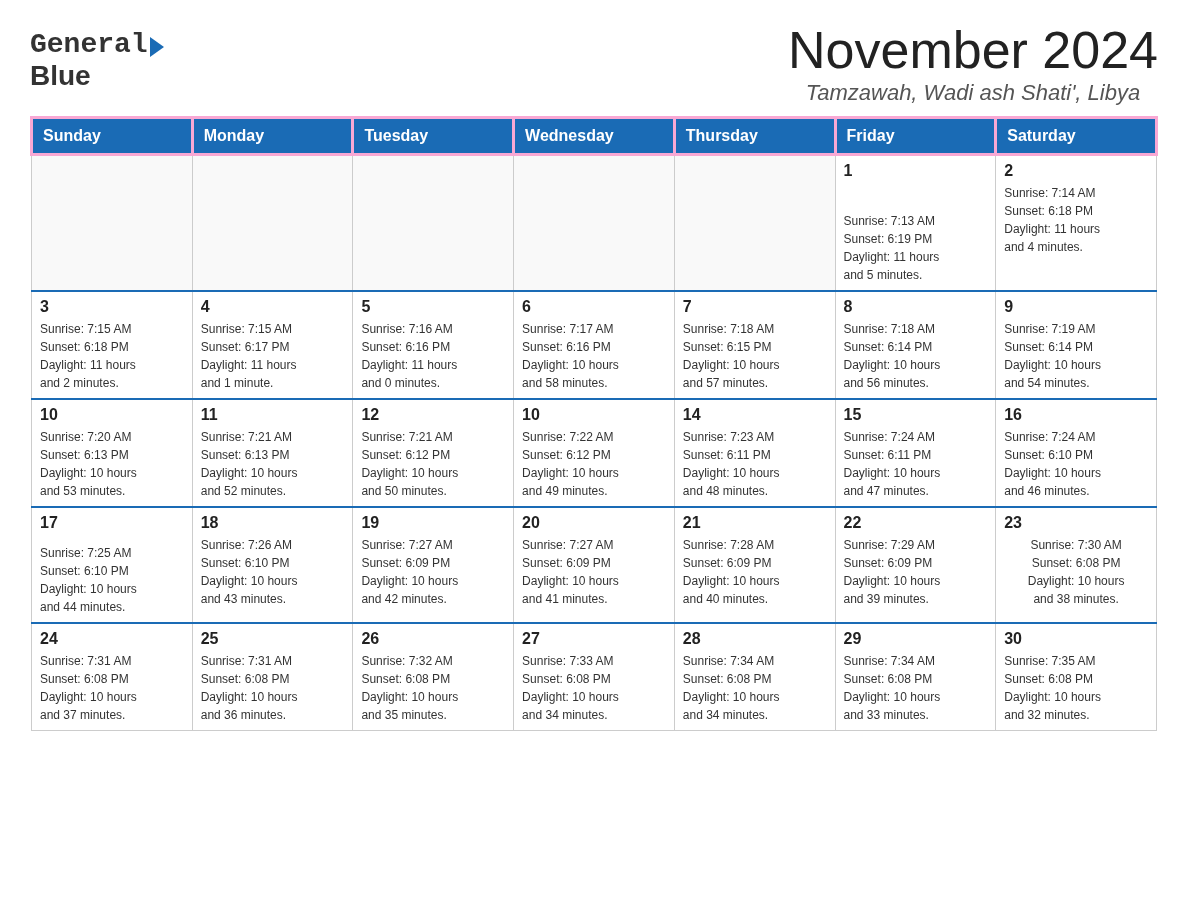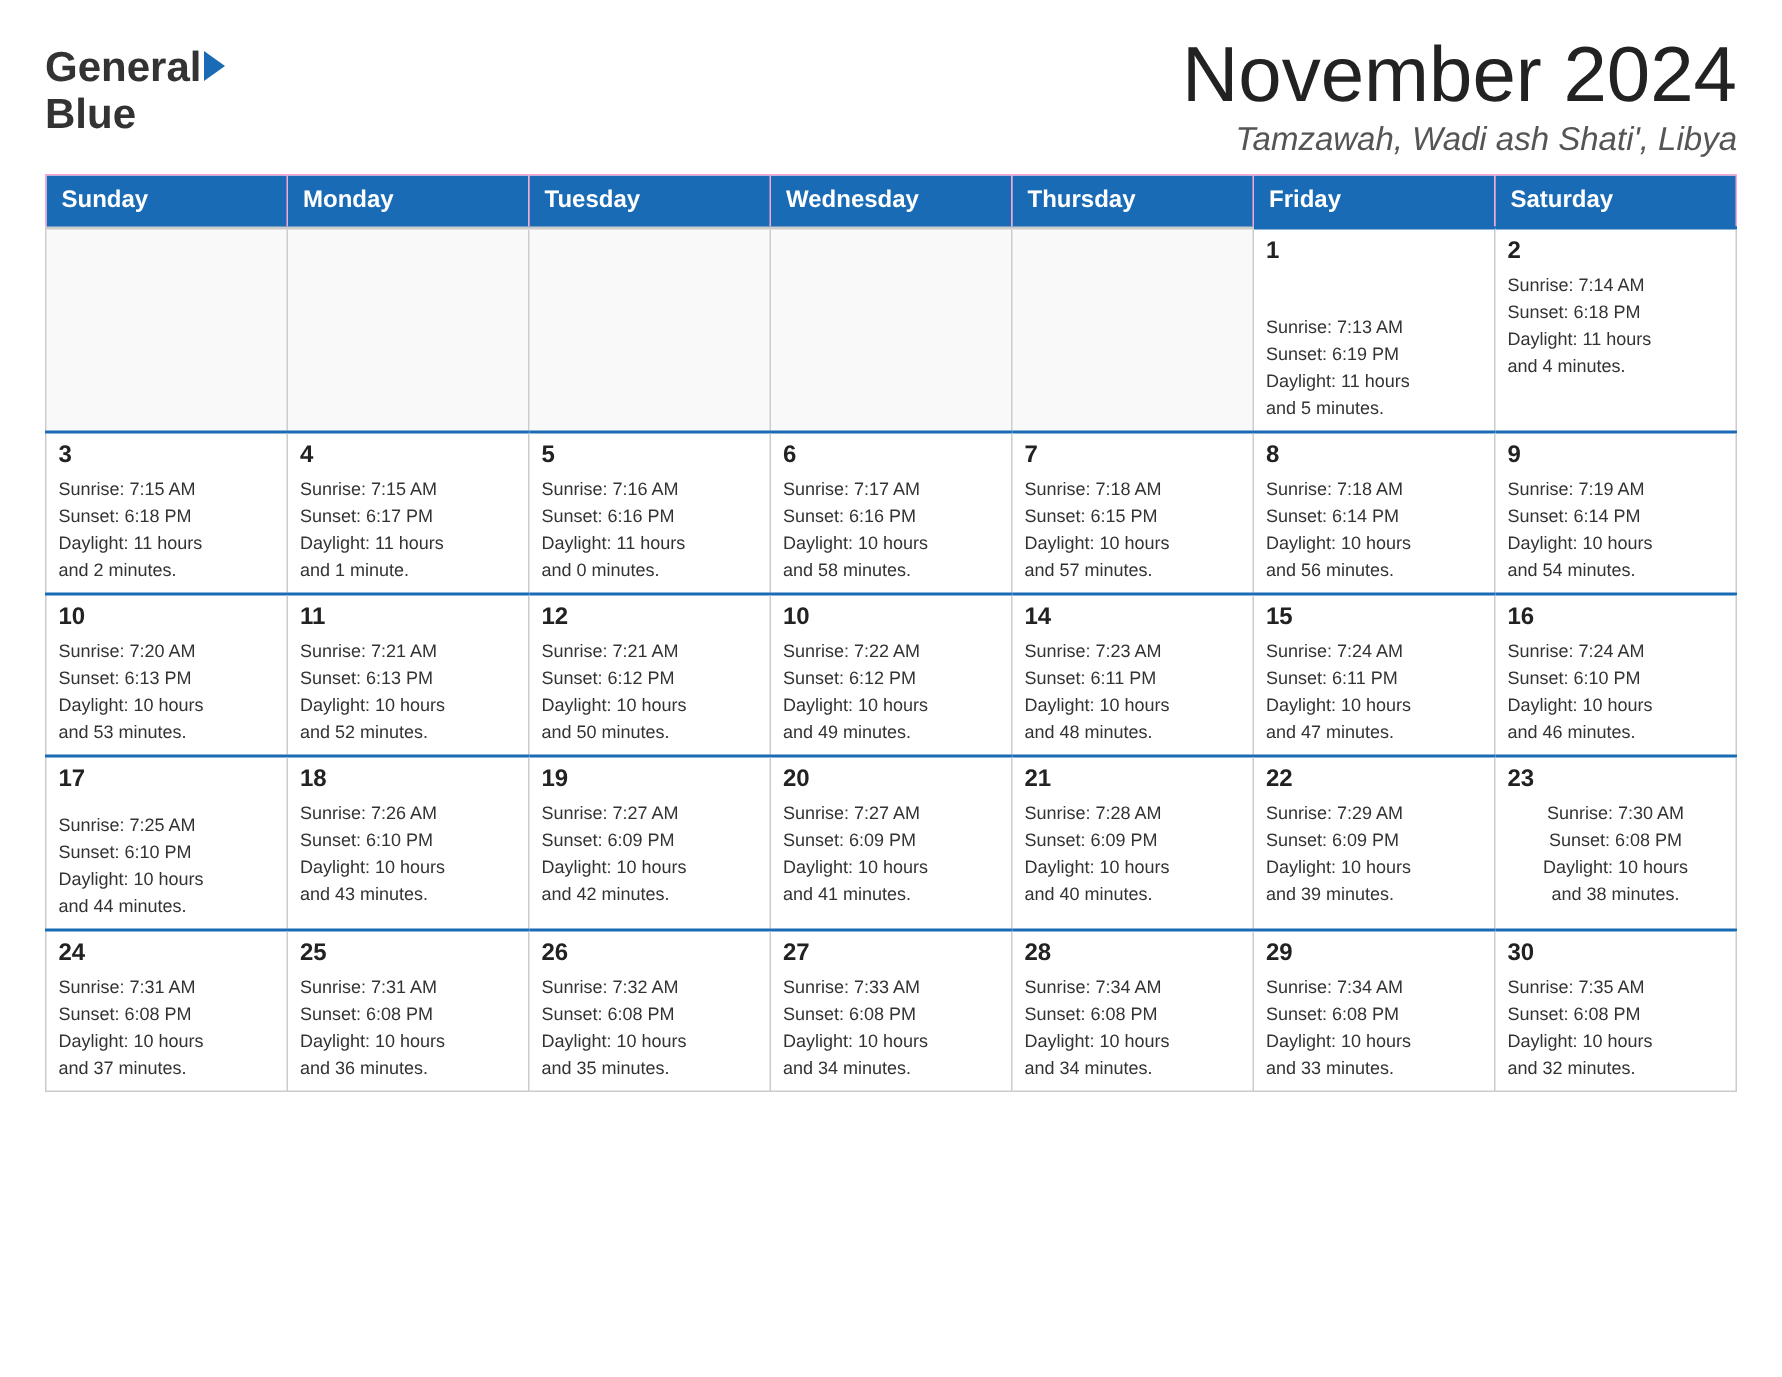--- a/index.html
+++ b/index.html
@@ -29,45 +29,46 @@
     }
     .logo-arrow {
       width: 0;
       height: 0;
       border-left: 14px solid #1a6bb5;
       border-top: 10px solid transparent;
       border-bottom: 10px solid transparent;
       margin-left: 2px;
       margin-top: 4px;
     }
-    .logo-line1 { display: flex; align-items: flex-start; }
+    .logo-line1 { display: flex; align-items: center; font-family: Liberation Mono, monospace; }
     .title-block { text-align: right; }
     .month-title {
       font-size: 52px;
       font-weight: normal;
       color: #222;
     }
     .location {
       font-size: 22px;
       color: #555;
       font-style: italic;
+      text-align: center;
     }
     table {
       width: 100%;
       border-collapse: collapse;
       margin-top: 10px;
     }
     thead th {
       background-color: #1a6bb5;
       color: #fff;
       font-size: 16px;
       font-weight: bold;
       padding: 8px 10px;
       text-align: left;
-      border: 1px solid #f9a8d4;
+      border: 3px solid #f9a8d4;
     }
     tbody td {
       vertical-align: top;
       border: 1px solid #ccc;
       border-top: 2px solid #1a6bb5;
       padding: 6px 8px;
       width: 14.28%;
       min-height: 100px;
     }
     .day-number {

